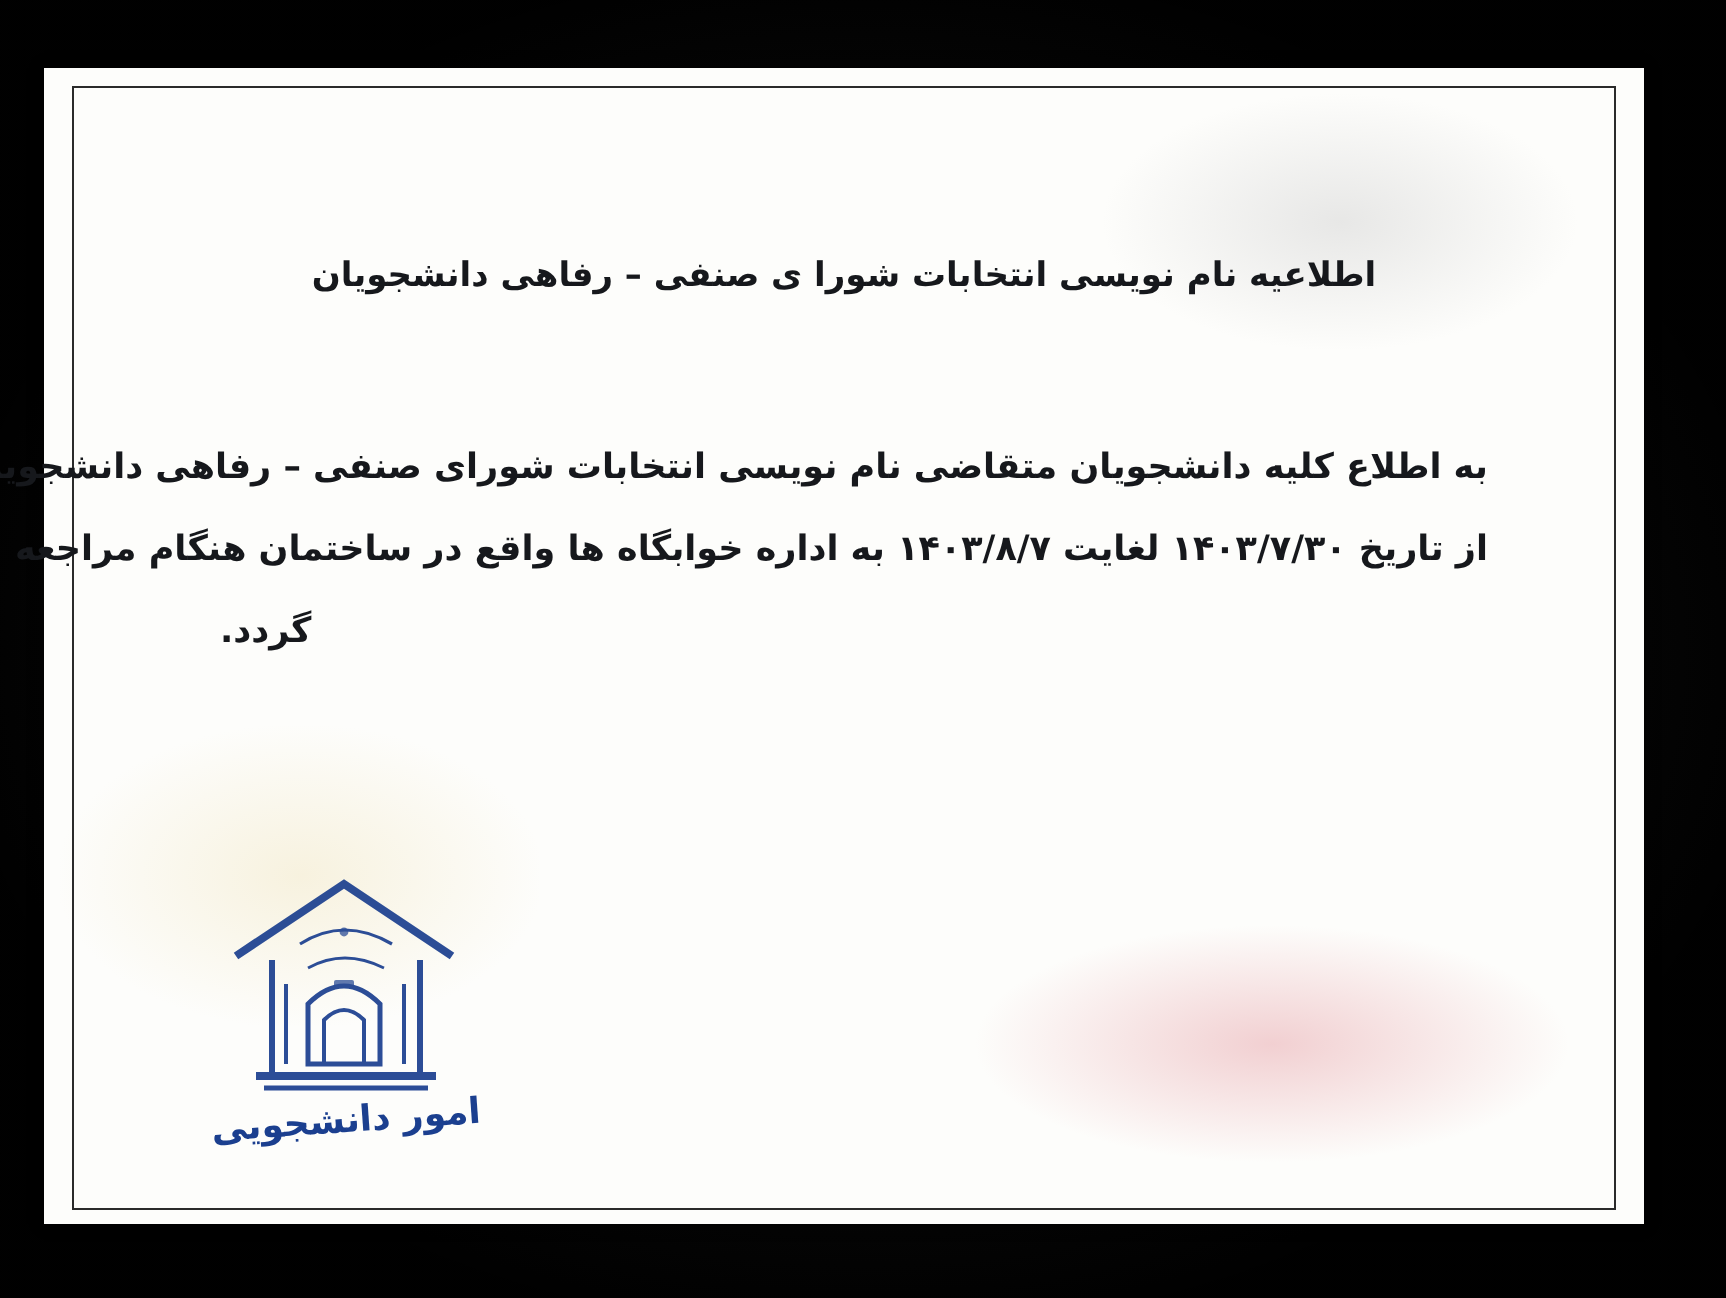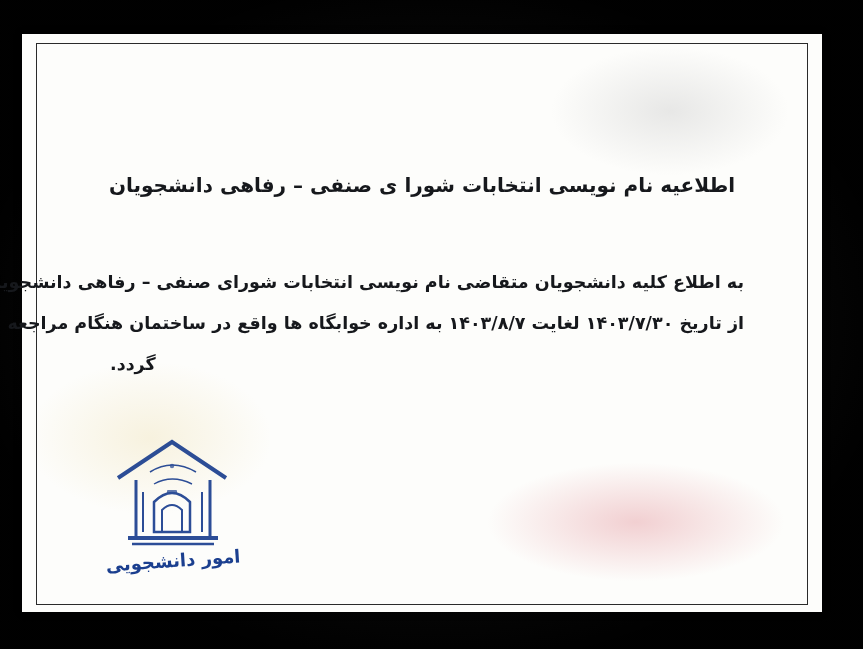--- a/index.html
+++ b/index.html
@@ -87,23 +87,23 @@
     left: 0;
     top: 0;
     right: 0;
     bottom: 0;
     padding: 26px 78px 0 78px;
     box-sizing: border-box;
     text-align: center;
   }
 
   .title {
-    margin-top: 110px;
-    font-family: "DejaVu Sans", sans-serif;
-    font-size: 20px;
+    margin-top: 66px;
+    font-family: "DejaVu Sans", sans-serif;
+    font-size: 17px;
     font-weight: bold;
     color: #16181c;
     letter-spacing: 0px;
     line-height: 1.5;
     direction: rtl;
   }
 
   .body-text {
     margin-top: 62px;
     font-family: "DejaVu Sans", sans-serif;

